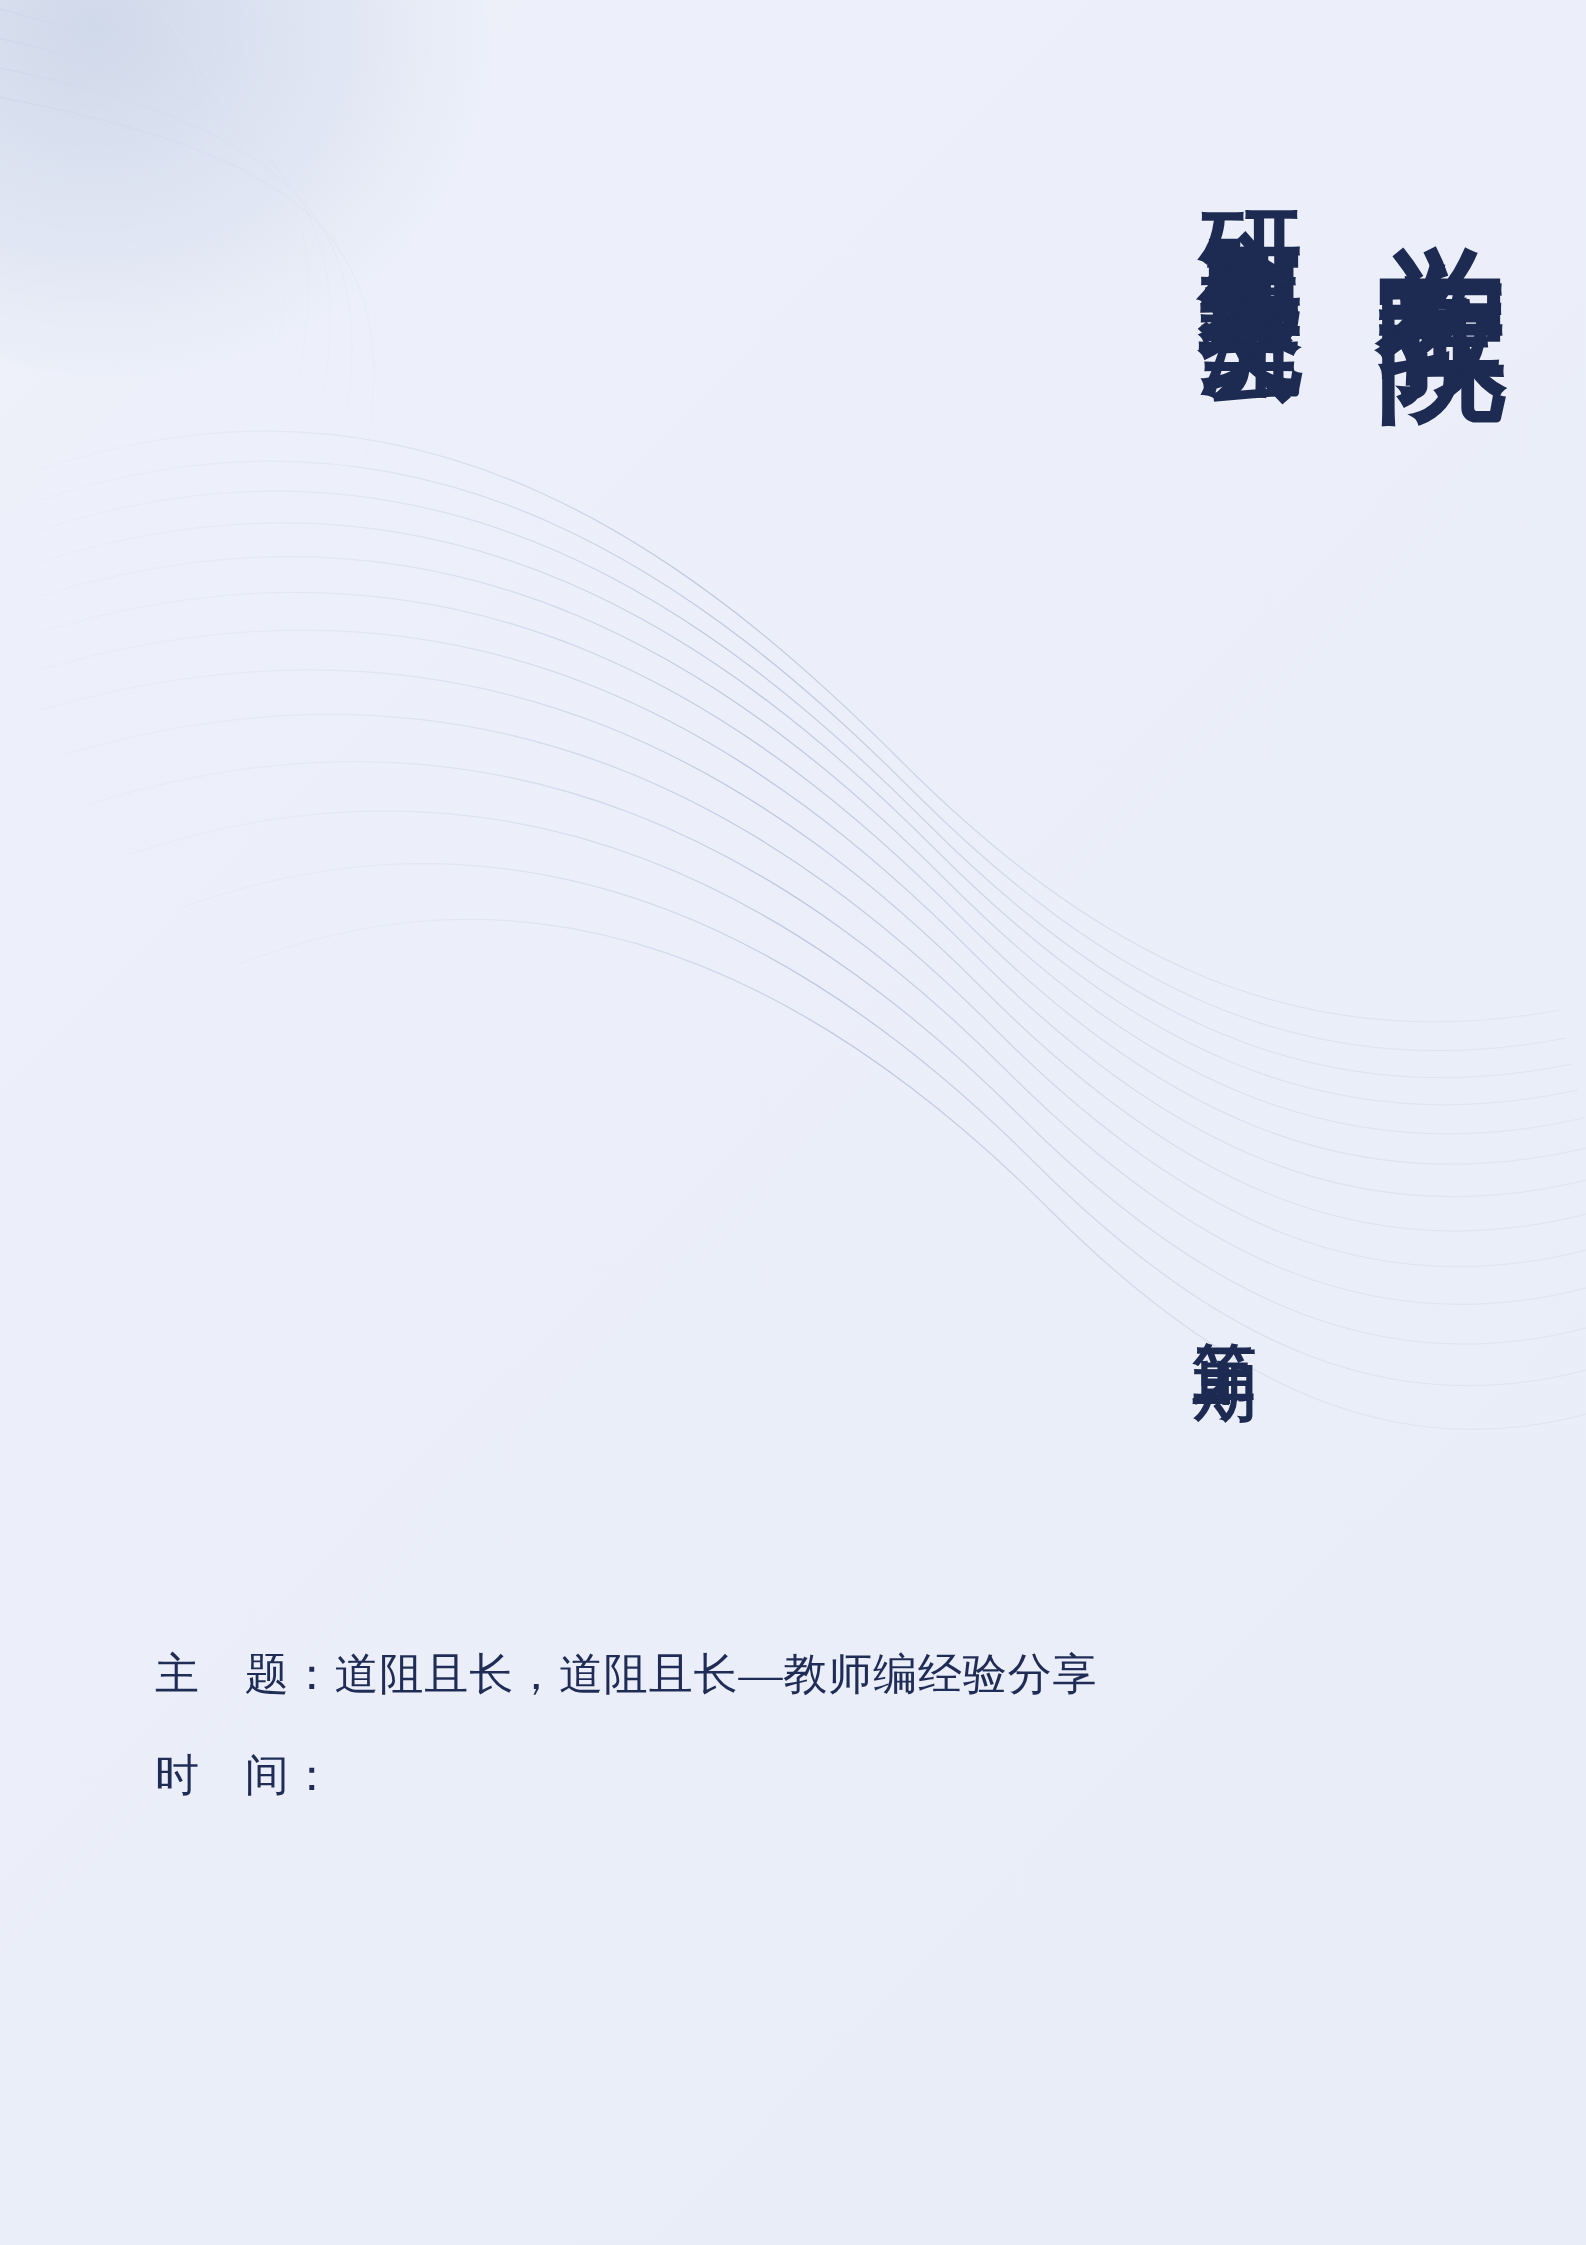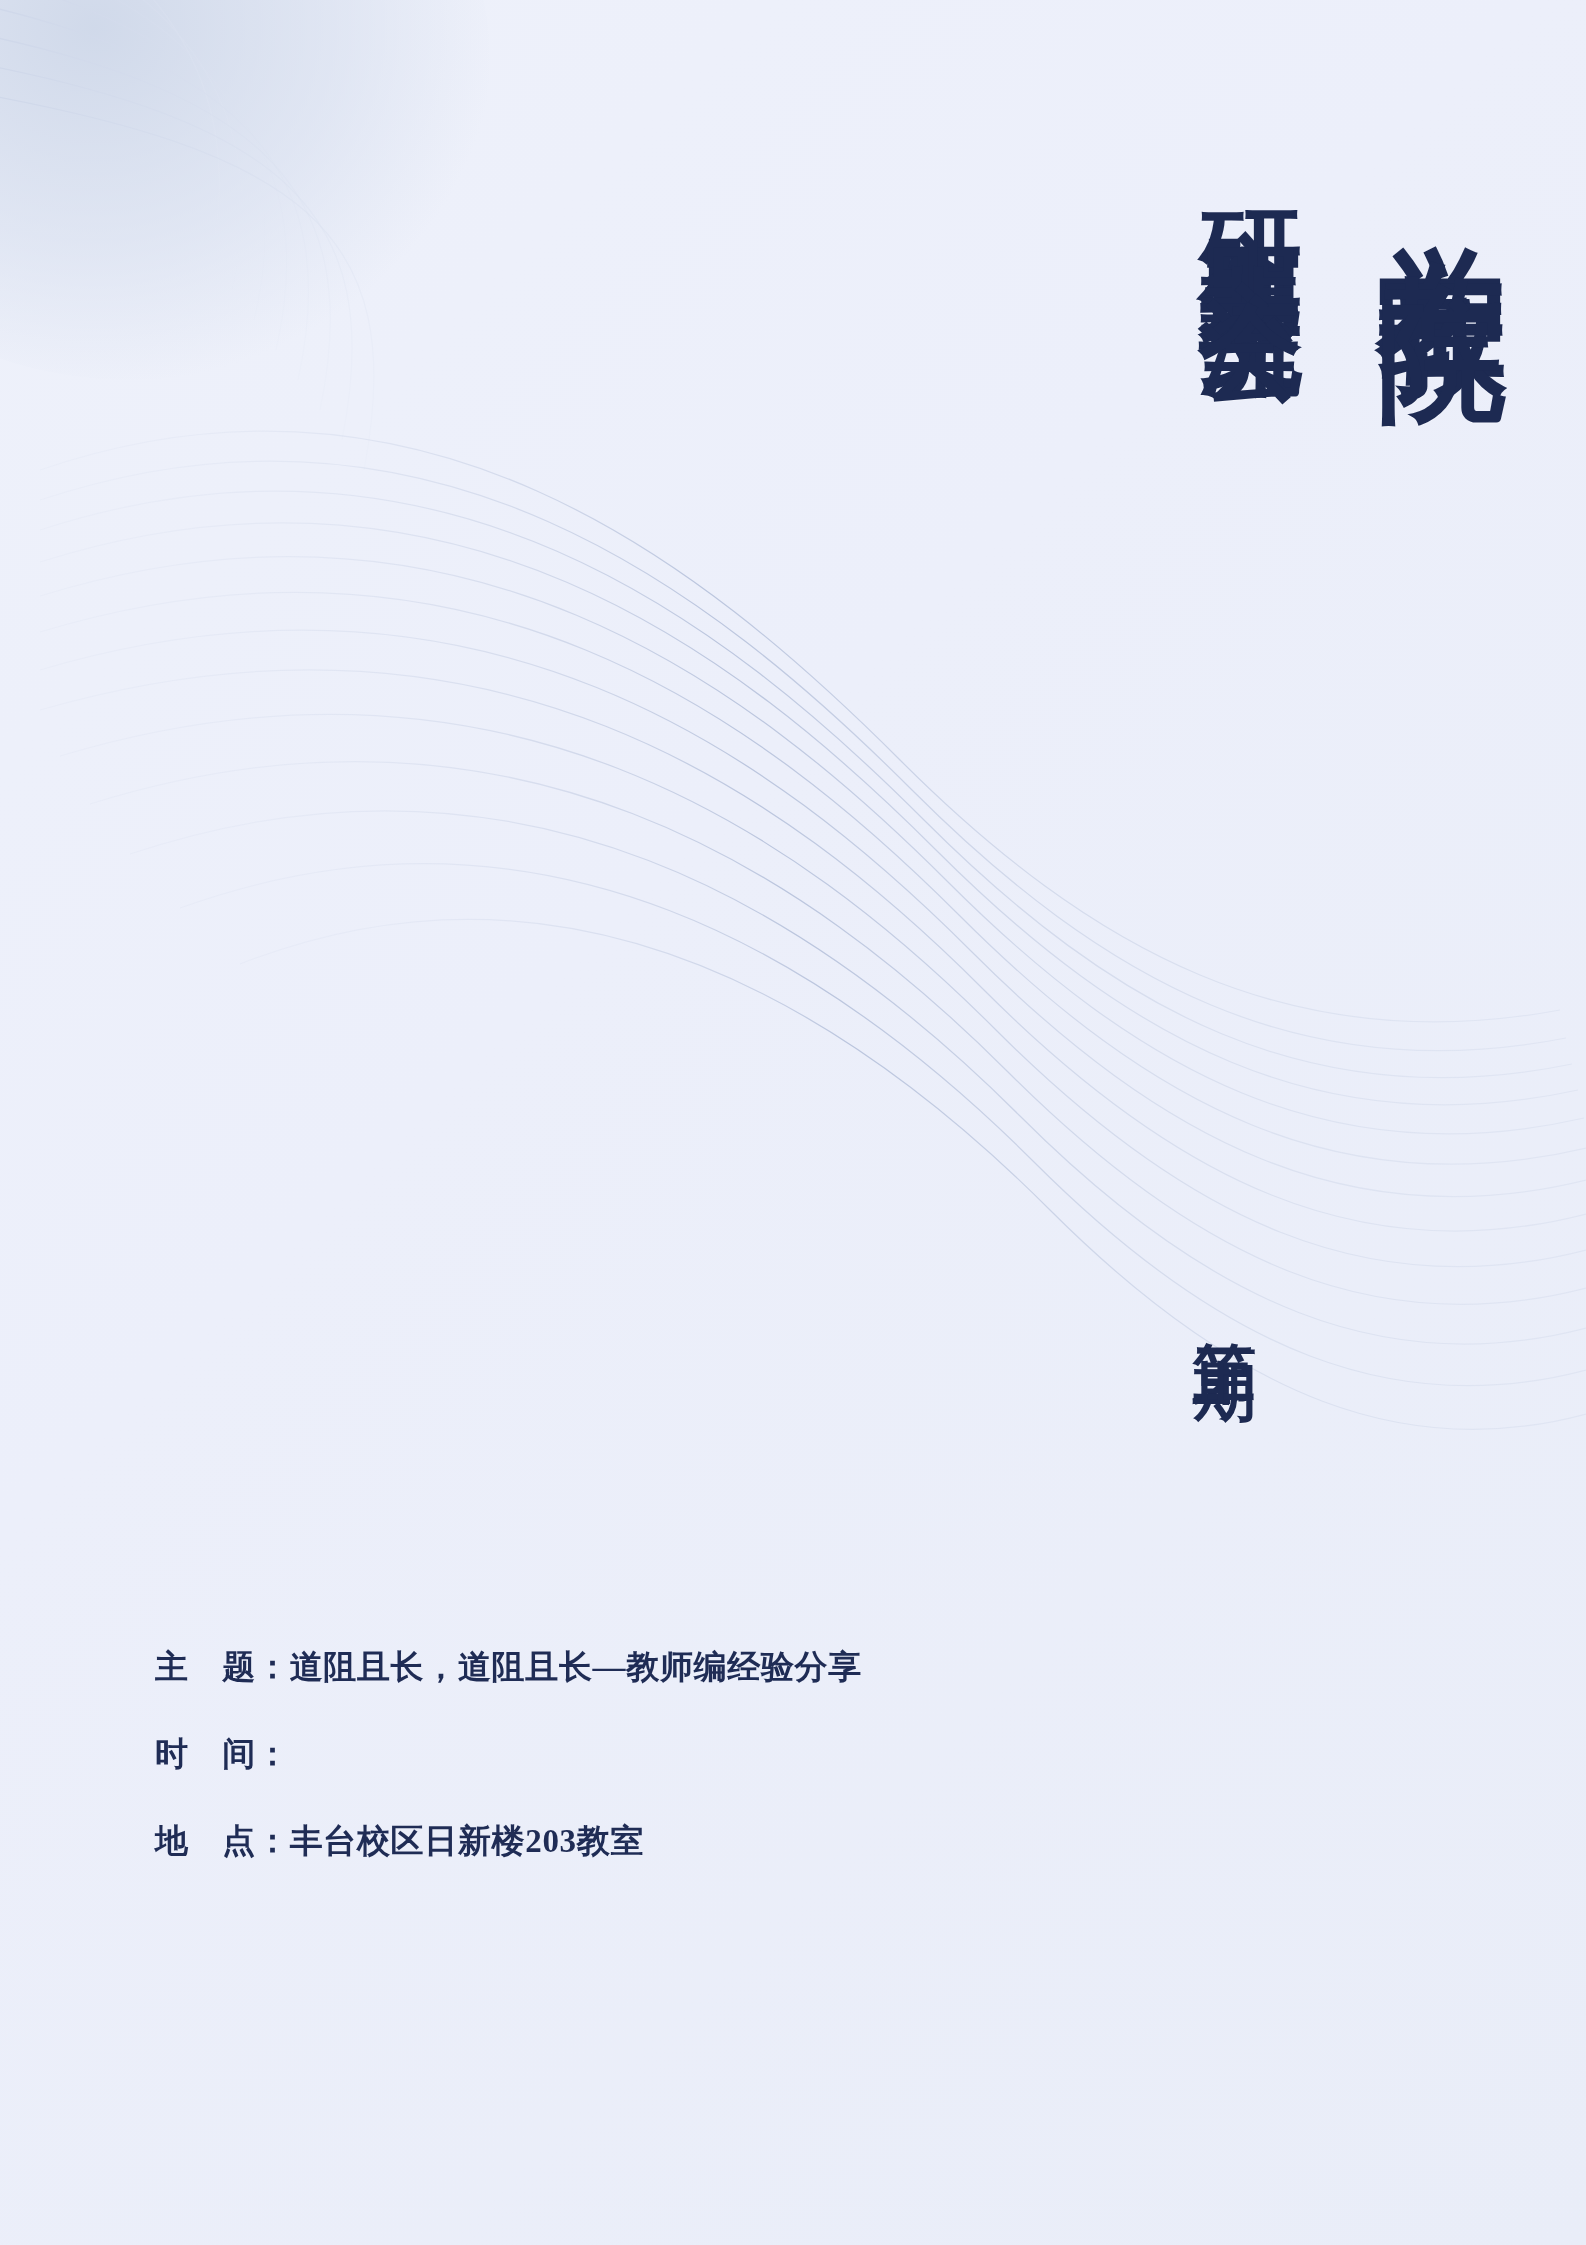--- a/index.html
+++ b/index.html
@@ -79,22 +79,22 @@
     position: absolute;
     left: 155px;
     top: 1645px;
     width: 1300px;
   }
   .info-row {
     display: flex;
     align-items: flex-start;
     margin-bottom: 42px;
     color: #1f2c55;
-    font-size: 33px;
-    font-weight: bold;
+    font-size: 44px;
+    font-weight: normal;
     letter-spacing: 0.02em;
   }
   .info-label {
     flex: 0 0 auto;
     white-space: pre;
   }
   .info-value {
     flex: 1 1 auto;
     white-space: pre;
   }
@@ -158,19 +158,15 @@
     <div class="info-row">
       <span class="info-label">主　题：</span>
       <span class="info-value">道阻且长，道阻且长—教师编经验分享</span>
     </div>
 
 
     <div class="info-row">
       <span class="info-label">时　间：</span>
     </div>
 
-    <div class="info-row">
-      <span class="info-label">地　点：</span>
-      <span class="info-value">丰台校区日新楼203教室</span>
-    </div>
 
   </div>
 </div>
 
 </body></html>

